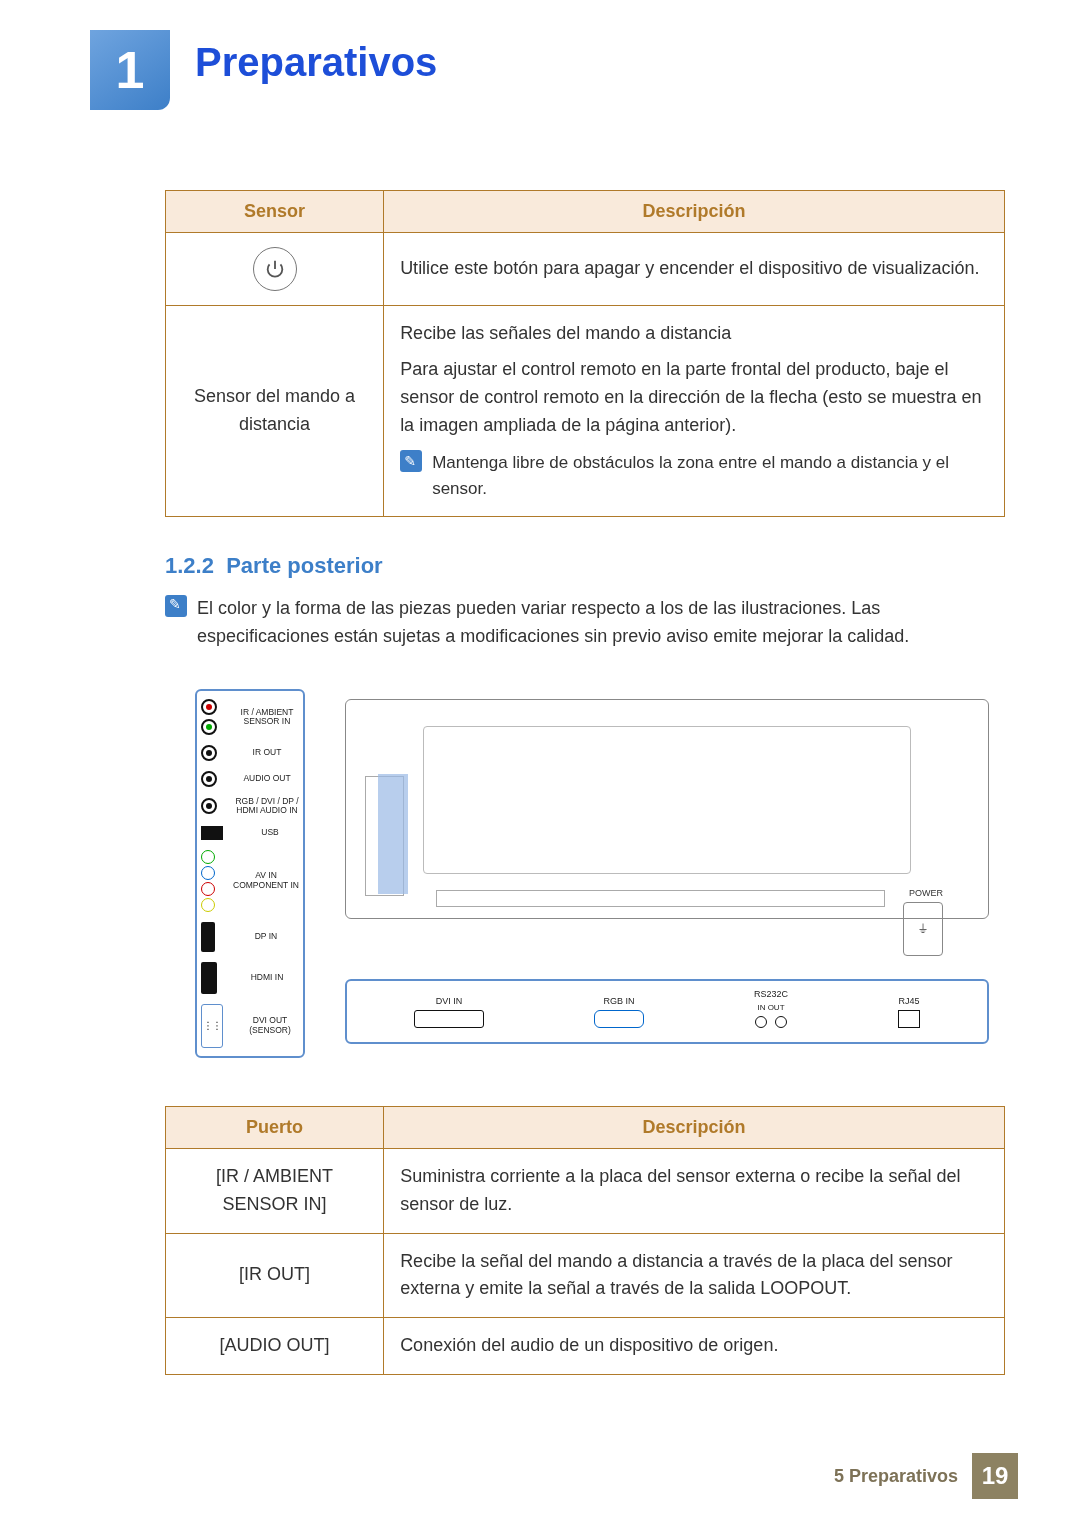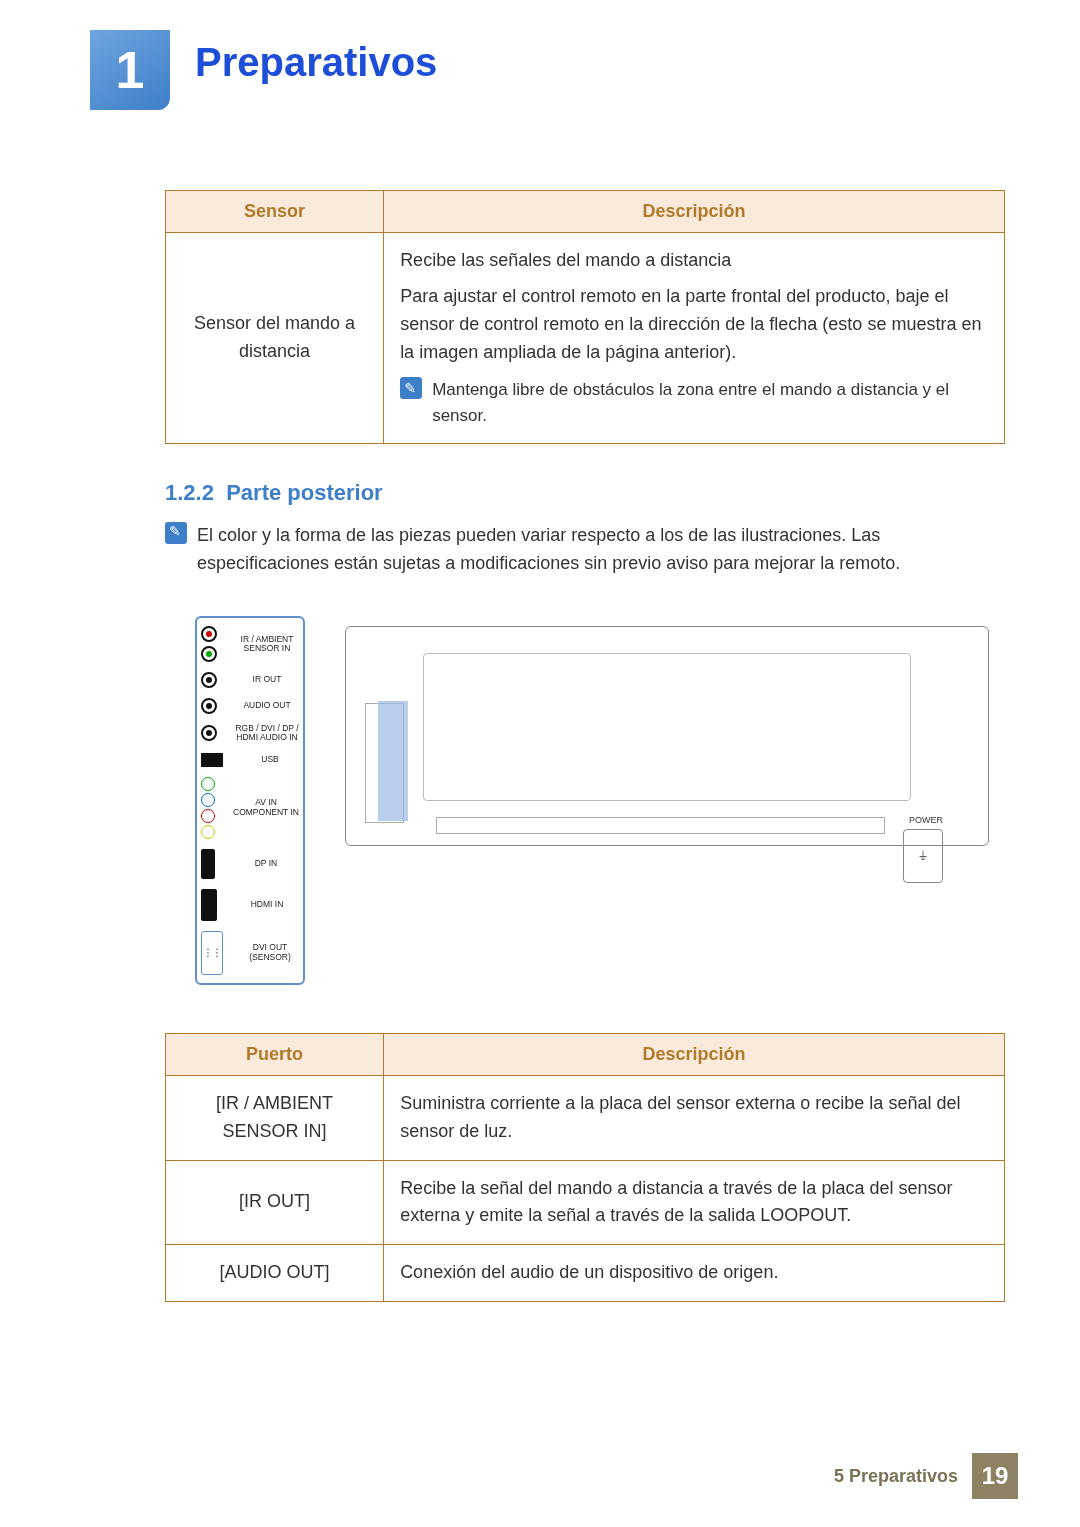--- a/index.html
+++ b/index.html
@@ -183,41 +183,52 @@
 <div class="content">
 
   <table class="info">
     <thead>
       <tr>
         <th>Sensor</th>
         <th>Descripción</th>
       </tr>
     </thead>
     <tbody>
+      <tr>
+        <td class="col1">
+          <span class="power-btn">
+            <svg width="22" height="22" viewBox="0 0 24 24" fill="none" stroke="#555" stroke-width="2">
+              <path d="M12 3v9"></path>
+                <path d="M6 7a8 8 0 1 0 12 0"></path>
+            </svg>
+          </span>
+        </td>
+        <td>Utilice este botón para apagar y encender el dispositivo de visualización.</td>
+      </tr>
       <tr>
         <td class="col1">Sensor del mando a distancia</td>
         <td>
           <div>Recibe las señales del mando a distancia</div>
           <div style="margin-top:8px">Para ajustar el control remoto en la parte frontal del producto, baje el sensor de control remoto en la dirección de la flecha (esto se muestra en la imagen ampliada de la página anterior).</div>
           <div class="note-row">
             <span class="note-icon"></span>
             <span class="txt">Mantenga libre de obstáculos la zona entre el mando a distancia y el sensor.</span>
           </div>
         </td>
       </tr>
     </tbody>
   </table>
 
   <h2 class="section-head">
     <span>1.2.2</span>&nbsp;&nbsp;<span>Parte posterior</span>
   </h2>
 
   <div class="intro-note">
     <span class="note-icon"></span>
-    <span class="txt">El color y la forma de las piezas pueden variar respecto a los de las ilustraciones. Las especificaciones están sujetas a modificaciones sin previo aviso para mejorar la remoto.</span>
+    <span class="txt">El color y la forma de las piezas pueden variar respecto a los de las ilustraciones. Las especificaciones están sujetas a modificaciones sin previo aviso emite mejorar la calidad.</span>
   </div>
 
   <div class="diagram-area">
     <div class="port-panel">
       <div class="row">
         <div style="display:flex;flex-direction:column;gap:4px">
           <span class="jack">
               <span class="dot" style="background:#c00"></span>
             </span>
           <span class="jack">
@@ -277,20 +288,42 @@
     <div class="right-dia">
       <div class="monitor-back">
         <div class="inner"></div>
         <div class="vports"></div>
         <div class="hports"></div>
         <div class="callout"></div>
         <span class="power-lbl">POWER</span>
         <div class="power">⏚</div>
       </div>
 
+      <div class="hport-strip">
+        <div class="hconn">
+          <span>DVI IN</span>
+          <span class="conn-dvi"></span>
+        </div>
+        <div class="hconn">
+          <span>RGB IN</span>
+          <span class="conn-vga"></span>
+        </div>
+        <div class="hconn">
+          <span>RS232C</span>
+          <span style="font-size:8px">IN   OUT</span>
+          <div style="display:flex;gap:8px">
+            <span class="conn-dot"></span>
+            <span class="conn-dot"></span>
+          </div>
+        </div>
+        <div class="hconn">
+          <span>RJ45</span>
+          <span class="conn-rj"></span>
+        </div>
+      </div>
     </div>
   </div>
 
   <table class="info">
     <thead>
       <tr>
         <th>Puerto</th>
         <th>Descripción</th>
       </tr>
     </thead>

